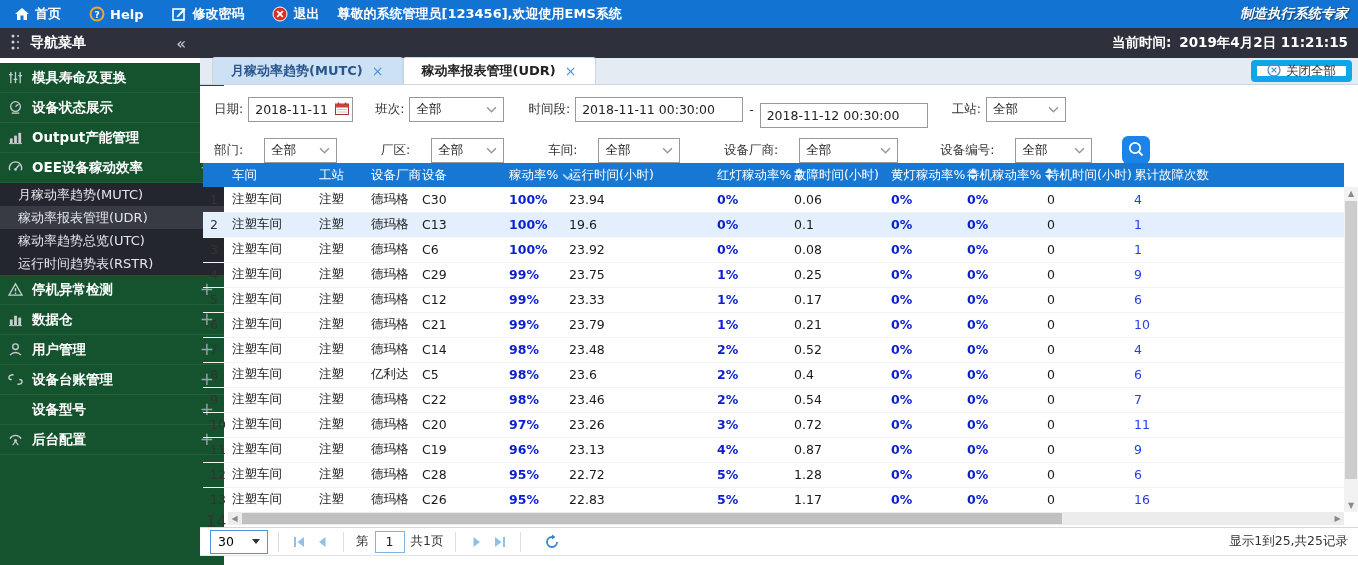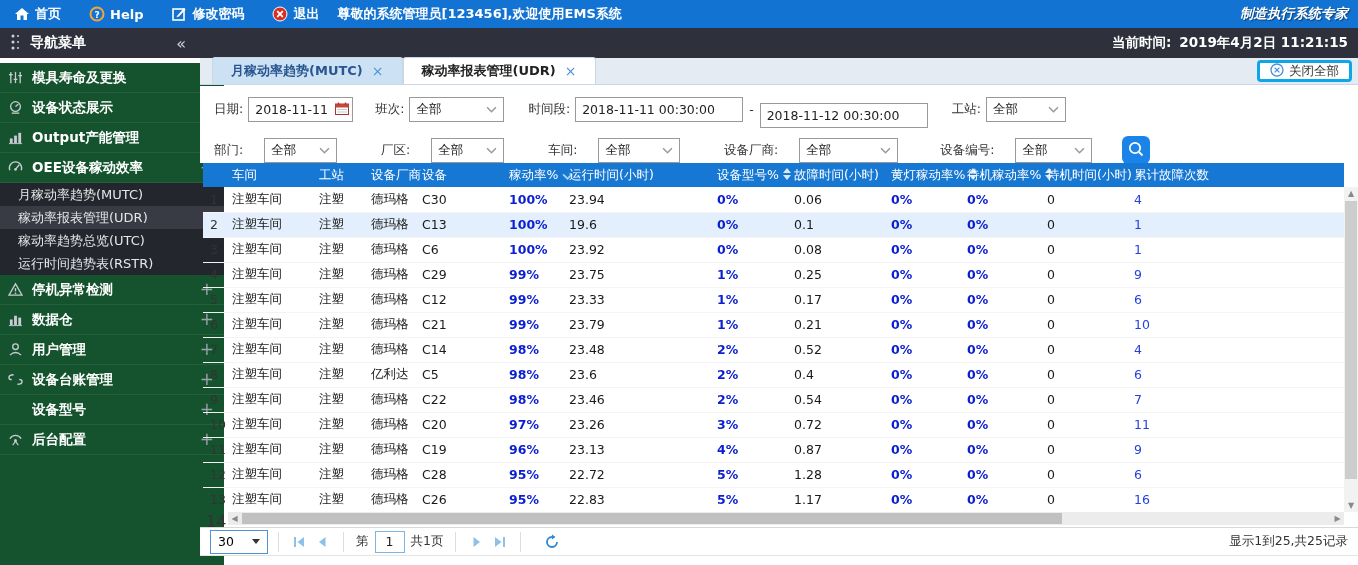--- a/index.html
+++ b/index.html
@@ -41,21 +41,21 @@
   
   .tabbar { position:absolute; left:200px; top:58px; width:1158px; height:27px; background:#e4ebf3;
             border-bottom:1px solid #c9d6e3; display:flex; align-items:flex-end; }
   .tab { height:27px; display:flex; align-items:center; gap:9px; padding:0 18px; font-size:13px; font-weight:bold;
          cursor:pointer; border:1px solid #c9d6e3; border-bottom:none; border-radius:3px 3px 0 0; }
   .tab:first-child { margin-left:12px; }
   .tab.inactive { background:#cde1f5; color:#29568e; }
   .tab.active { background:#fff; color:#222; }
   .tab .tab-x { color:#4a90d9; font-weight:normal; font-size:14px; }
   .closeall { position:absolute; right:6px; top:2px; height:22px; display:flex; align-items:center; gap:5px;
-              background:#fff; border:3px solid #0ea5e9; border-radius:4px; padding:0 10px; color:#333;
+              background:#fff; border:6px solid #0ea5e9; border-radius:4px; padding:0 10px; color:#333;
               font-size:12.5px; cursor:pointer; }
 
   
   .filters { position:absolute; left:200px; top:86px; width:950px; height:77px; background:#fff; }
   .frow { display:flex; align-items:center; padding-left:14px; }
   .frow1 { margin-top:5px; }
   .frow2 { margin-top:8px;gap:16px; }
   .flabel { color:#333; margin-right:5px; white-space:nowrap; }
   .inp { height:25px; border:1px solid #999; font-size:12.5px; color:#222; padding:0 6px;
          font-family:inherit; background:#fff; }
@@ -431,21 +431,21 @@
           <tr id="thead-row">
             <th><span></span></th>
             <th><span>车间</span></th>
             <th><span>工站</span></th>
             <th><span>设备厂商</span></th>
             <th><span>设备</span></th>
             <th><span>稼动率%</span><span class="sortwrap"><svg viewBox="0 0 10 6" width="11" height="7">
                   <polyline points="1,1 5,5 9,1" fill="none" stroke="#a8d4f2" stroke-width="1.6"></polyline>
                 </svg></span></th>
             <th><span>运行时间(小时)</span></th>
-            <th><span>设备型号%</span><span class="sortwrap"><svg viewBox="0 0 8 12" width="8" height="12">
+            <th><span>红灯稼动率%</span><span class="sortwrap"><svg viewBox="0 0 8 12" width="8" height="12">
                   <path d="M4 0 L8 5 L0 5 Z" fill="#dde6ef"></path>
                   <path d="M4 12 L8 7 L0 7 Z" fill="#dde6ef"></path>
                 </svg></span></th>
             <th><span>故障时间(小时)</span></th>
             <th><span>黄灯稼动率%</span><span class="sortwrap"><svg viewBox="0 0 8 12" width="8" height="12">
                   <path d="M4 0 L8 5 L0 5 Z" fill="#dde6ef"></path>
                   <path d="M4 12 L8 7 L0 7 Z" fill="#dde6ef"></path>
                 </svg></span></th>
             <th><span>待机稼动率%</span><span class="sortwrap"><svg viewBox="0 0 8 12" width="8" height="12">
                   <path d="M4 0 L8 5 L0 5 Z" fill="#dde6ef"></path>

